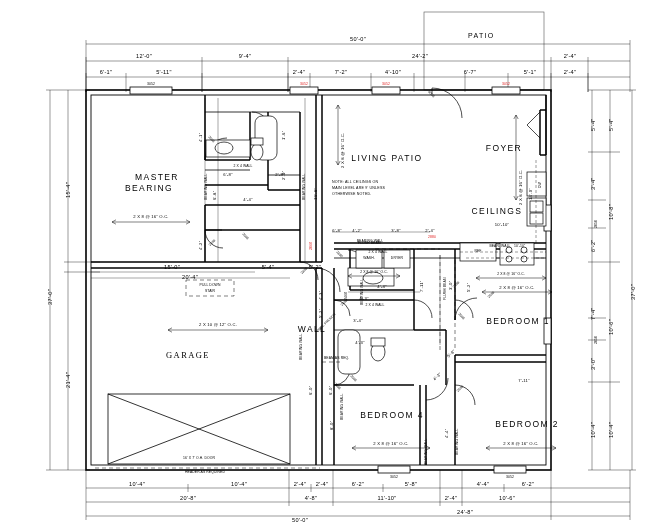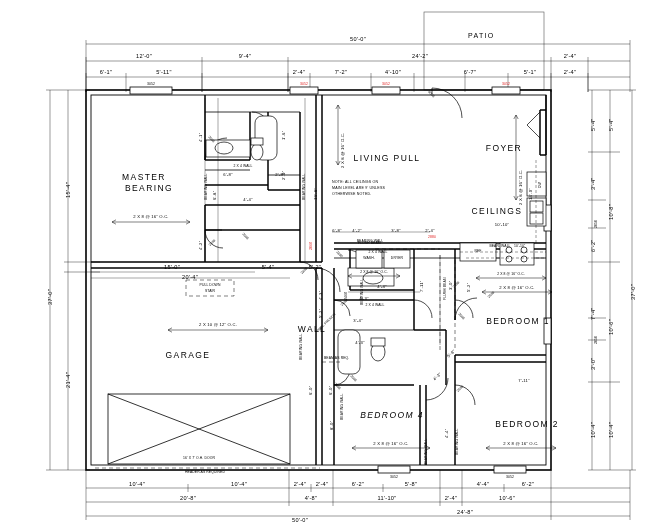--- a/index.html
+++ b/index.html
@@ -321,30 +321,30 @@
       <line x1="218" y1="98" x2="218" y2="262"></line>
       <line x1="305" y1="98" x2="305" y2="262"></line>
       <line x1="332" y1="232" x2="430" y2="232"></line>
       <line x1="440" y1="255" x2="440" y2="345"></line>
       <line x1="348" y1="292" x2="420" y2="292"></line>
     </g>
 
   </g>
 </svg>
 
-<div class="lbl room ctr" style="left:144px;top:172px;">MASTER</div>
+<div class="lbl room ctr" style="left:157px;top:172px;">MASTER</div>
 <div class="lbl room ctr" style="left:149px;top:183px;">BEARING</div>
-<div class="lbl room ctr" style="left:387px;top:153px;">LIVING PULL</div>
+<div class="lbl room ctr" style="left:387px;top:153px;">LIVING PATIO</div>
 <div class="lbl room ctr" style="left:504px;top:143px;">FOYER</div>
 <div class="lbl room ctr" style="left:497px;top:206px;">CEILINGS</div>
 <div class="lbl room ctr" style="left:312px;top:324px;">WALL</div>
-<div class="lbl room ctr" style="left:188px;top:350px;">GARAGE</div>
+<div class="lbl room ctr" style="left:188px;top:350px;font-family:Liberation Serif, serif;">GARAGE</div>
 <div class="lbl room ctr" style="left:518px;top:316px;">BEDROOM 1</div>
 <div class="lbl room ctr" style="left:527px;top:419px;">BEDROOM 2</div>
-<div class="lbl room ctr" style="left:392px;top:410px;font-style:italic;">BEDROOM 4</div>
+<div class="lbl room ctr" style="left:392px;top:410px;">BEDROOM 4</div>
 <div class="lbl" style="left:468px;top:32px;font-size:7px;letter-spacing:1.3px;">PATIO</div>
 
 <div class="lbl note" style="left:332px;top:180px;">NOTE: ALL CEILINGS ON</div>
 <div class="lbl note" style="left:332px;top:186px;">MAIN LEVEL ARE 9' UNLESS</div>
 <div class="lbl note" style="left:332px;top:192px;">OTHERWISE NOTED.</div>
 
 <div class="lbl tiny ctr" style="left:151px;top:214px;">2 X 8 @ 16" O.C.</div>
 <div class="lbl tiny ctr" style="left:218px;top:322px;">2 X 10 @ 12" O.C.</div>
 <div class="lbl tiny rot90" style="left:340px;top:168px;">2 X 8 @ 16" O.C.</div>
 <div class="lbl tiny rot90" style="left:518px;top:205px;">2 X 8 @ 16" O.C.</div>

